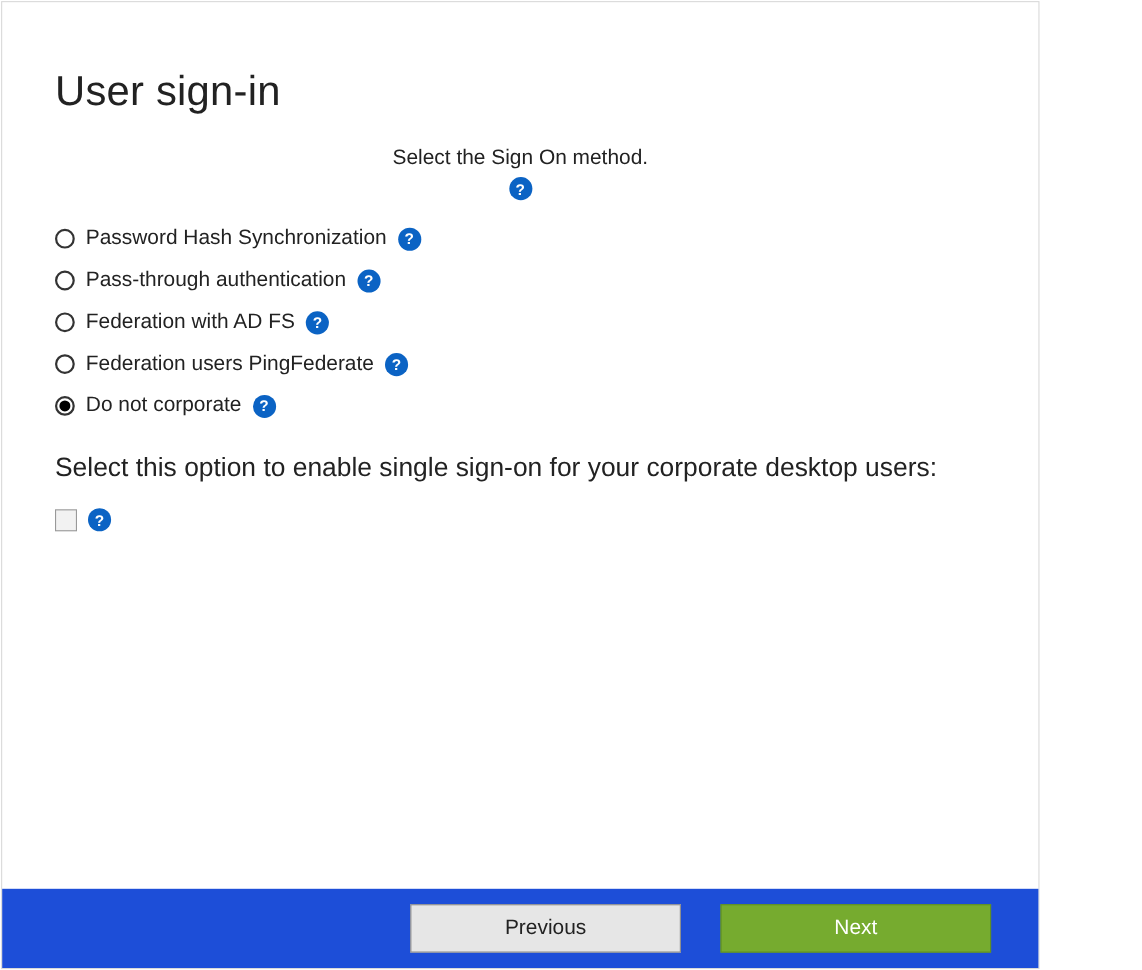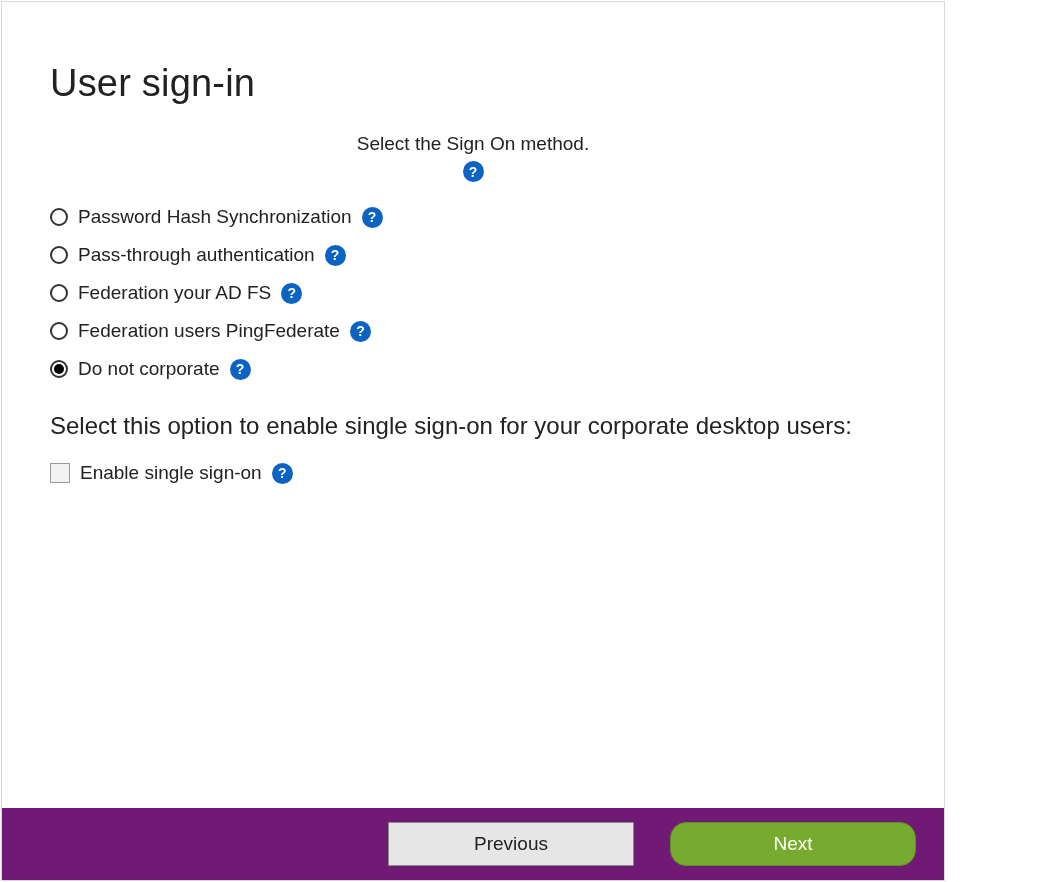--- a/index.html
+++ b/index.html
@@ -10,24 +10,24 @@
     .instruction { font-size: 19px; color: #222; margin-bottom: 24px; display: flex; align-items: center; gap: 6px; flex-wrap: wrap; flex-direction: column; }
     .options { margin-bottom: 32px; }
     .option-row { display: flex; align-items: center; gap: 10px; margin: 16px 0 14px 0; font-size: 19px; color: #222; }
     .radio { width: 18px; height: 18px; border: 2px solid #333; border-radius: 50%; display: inline-flex; align-items: center; justify-content: center; background: #fff; cursor: pointer; flex: 0 0 18px; }
     .radio.selected::after { content: ""; width: 10px; height: 10px; border-radius: 50%; background: #000; display: block; }
     .option-label { cursor: default; }
     .help-icon { width: 21px; height: 21px; border-radius: 50%; background: #0b63c4; color: #fff; display: inline-flex; align-items: center; justify-content: center; font-size: 14px; font-weight: 700; cursor: pointer; flex: 0 0 21px; line-height: 1; }
     .section-desc { font-size: 24px; color: #222; margin: 28px 0 22px 0; }
     .checkbox-row { display: flex; align-items: center; gap: 10px; font-size: 19px; color: #222; }
     .checkbox { width: 20px; height: 20px; border: 1px solid #999; background: #f2f2f2; cursor: pointer; flex: 0 0 20px; }
-    .footer { position: absolute; left: 0; right: 0; bottom: 0; height: 72px; background: #701a75; display: flex; align-items: center; justify-content: flex-end; gap: 36px; padding: 0 28px; }
+    .footer { position: absolute; left: 0; right: 0; bottom: 0; height: 72px; background: #1d4ed8; display: flex; align-items: center; justify-content: flex-end; gap: 36px; padding: 0 43px; }
     .btn { width: 246px; height: 44px; font-size: 19px; display: inline-flex; align-items: center; justify-content: center; border: 1px solid #888; cursor: pointer; user-select: none; }
     .btn-secondary { background: #e6e6e6; color: #222; }
-    .btn-primary { background: #76ab2f; color: #fff; border-color: #5f8f22; border-radius: 16px; }
+    .btn-primary { background: #76ab2f; color: #fff; border-color: #5f8f22; }
   </style>
 </head>
 <body>
 
 <div class="wizard-frame">
   <div class="content">
 
     <h1 class="page-title">User sign-in</h1>
 
     <div class="instruction">
@@ -44,21 +44,21 @@
       </div>
 
       <div class="option-row">
         <span class="radio"></span>
         <span class="option-label">Pass-through authentication</span>
         <span class="help-icon">?</span>
       </div>
 
       <div class="option-row">
         <span class="radio"></span>
-        <span class="option-label">Federation your AD FS</span>
+        <span class="option-label">Federation with AD FS</span>
         <span class="help-icon">?</span>
       </div>
 
       <div class="option-row">
         <span class="radio"></span>
         <span class="option-label">Federation users PingFederate</span>
         <span class="help-icon">?</span>
       </div>
 
       <div class="option-row">
@@ -66,21 +66,20 @@
         <span class="option-label">Do not corporate</span>
         <span class="help-icon">?</span>
       </div>
 
     </div>
 
     <div class="section-desc">Select this option to enable single sign-on for your corporate desktop users:</div>
 
     <div class="checkbox-row">
       <span class="checkbox"></span>
-      <span>Enable single sign-on</span>
       <span class="help-icon">?</span>
     </div>
 
   </div>
 
   <div class="footer">
     <div class="btn btn-secondary">Previous</div>
     <div class="btn btn-primary">Next</div>
   </div>
 </div>

